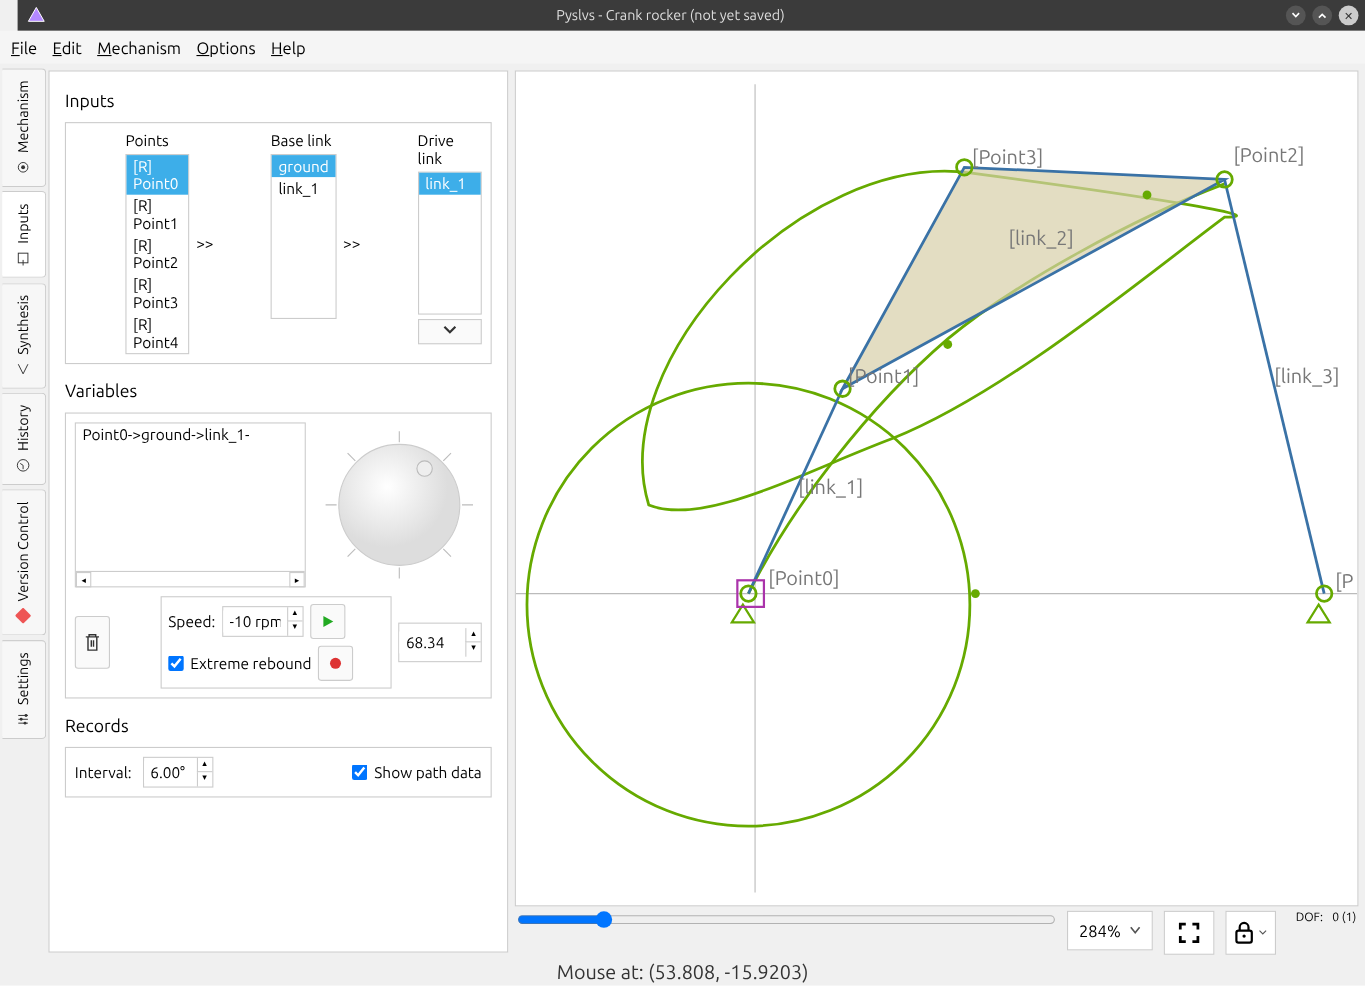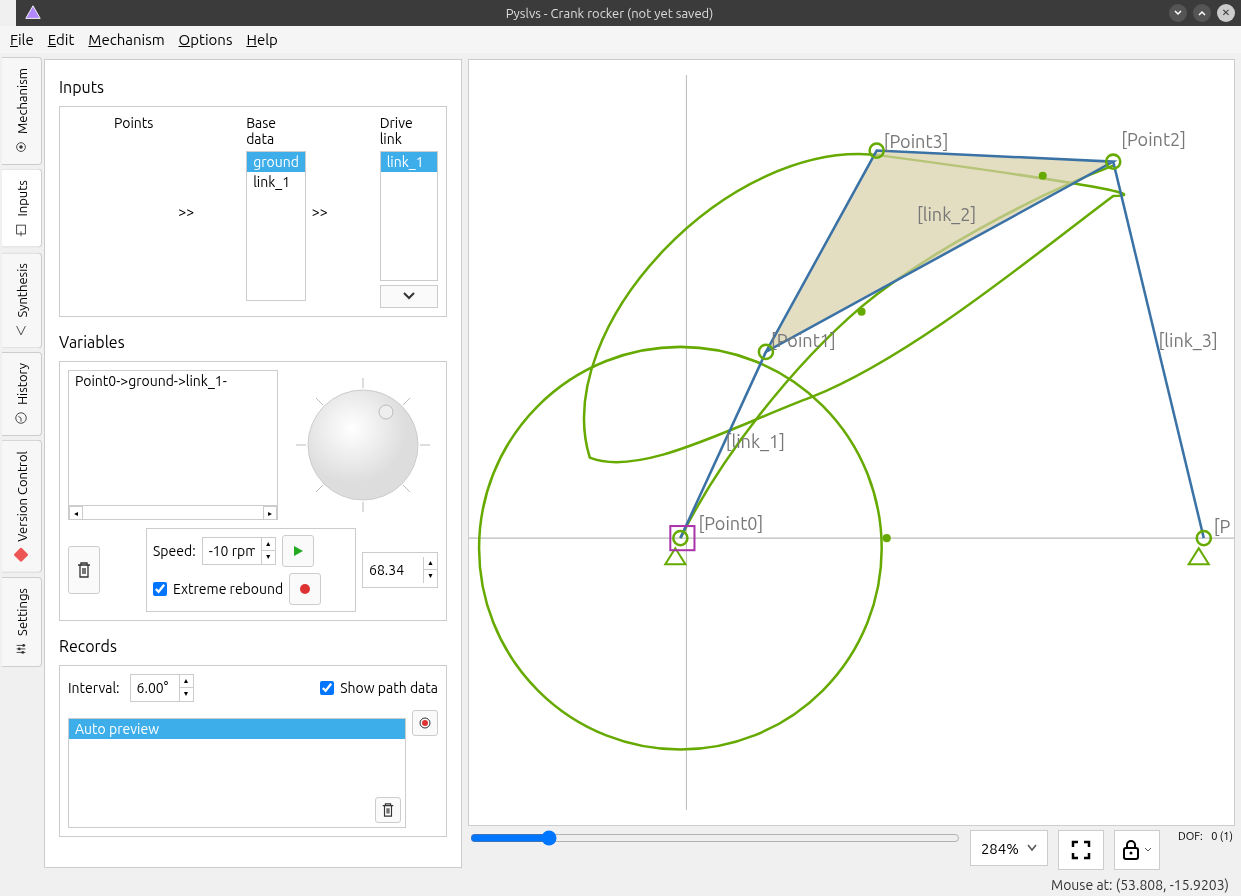--- a/index.html
+++ b/index.html
@@ -53,21 +53,21 @@
 .trash-btn { position: absolute; bottom: 4px; right: 4px; }
 .canvas-area { flex: 1; display: flex; flex-direction: column; margin: 6px 6px 0 6px; }
 .canvas { flex: 1; background: #fff; border: 1px solid #ccc; position: relative; overflow: hidden; }
 .canvas svg { width: 100%; height: 100%; }
 .canvas-bottom { height: 48px; display: flex; align-items: flex-start; gap: 10px; padding: 4px 2px; }
 .zoom-slider { flex: 1; }
 .zoom-slider input { width: 100%; }
 .zoom-combo { border: 1px solid #ccc; background: #fff; padding: 4px 10px; font-size: 15px; display: flex; align-items: center; gap: 8px; height: 36px; }
 .tool-btn { width: 46px; height: 40px; border: 1px solid #ccc; background: #fff; display: flex; align-items: center; justify-content: center; cursor: pointer; }
 .dof { font-size: 11px; margin-left: 8px; }
-.statusbar { height: 24px; display: flex; justify-content: flex-end; align-items: center; padding: 0 12px; font-size: 14px; color: #333; }
+.statusbar { height: 24px; display: flex; justify-content: center; align-items: center; padding: 0 12px; font-size: 18px; color: #333; }
 label.inline { font-size: 14px; }
 </style>
 </head>
 <body>
 
 <div class="titlebar">
   <svg class="ticon" viewBox="0 0 20 20">
       <polygon points="10,2 18,16 2,16" fill="#b388ff" stroke="#fff" stroke-width="1"></polygon>
     </svg>
   <div class="ttext">Pyslvs - Crank rocker (not yet saved)</div>
@@ -142,24 +142,31 @@
       <span>Settings</span>
     </div>
   </div>
 
   <div class="panel">
     <div class="section-title">Inputs</div>
     <div class="group">
       <div class="inputs-row">
         <div class="col">
           <div class="col-label">Points</div>
+          <div class="listbox">
+            <div class="item selected">[R] Point0</div>
+            <div class="item">[R] Point1</div>
+            <div class="item">[R] Point2</div>
+            <div class="item">[R] Point3</div>
+            <div class="item">[R] Point4</div>
+          </div>
         </div>
         <div class="arrow-sep">&gt;&gt;</div>
         <div class="col">
-          <div class="col-label">Base data</div>
+          <div class="col-label">Base link</div>
           <div class="listbox">
             <div class="item selected">ground</div>
             <div class="item">link_1</div>
           </div>
         </div>
         <div class="arrow-sep">&gt;&gt;</div>
         <div class="col">
           <div class="col-label">Drive link</div>
           <div class="listbox" style="min-height:130px;">
             <div class="item selected">link_1</div>
@@ -261,36 +268,20 @@
               <div>▲</div>
               <div>▼</div>
             </div>
         </div>
         <div style="flex:1;"></div>
         <label class="cbx">
           <input type="checkbox" checked="" style="">
           <span>Show path data</span>
         </label>
       </div>
-      <div style="display:flex;gap:6px;align-items:flex-start;margin-top:8px;">
-        <div class="records-list" style="flex:1;">
-          <div class="item selected">Auto preview</div>
-          <div class="icon-btn trash-btn" style="width:26px;height:26px;">
-            <svg width="14" height="16" viewBox="0 0 16 18">
-                <path d="M2 4 h12 M5 4 V2 h6 V4 M4 4 v12 h8 V4 M7 7 v6 M9 7 v6" stroke="#333" fill="none" stroke-width="1.3"></path>
-              </svg>
-          </div>
-        </div>
-        <div class="icon-btn" style="width:26px;height:26px;">
-          <svg width="14" height="14" viewBox="0 0 14 14">
-              <circle cx="7" cy="7" r="5" fill="none" stroke="#333"></circle>
-              <circle cx="7" cy="7" r="3" fill="#d33"></circle>
-            </svg>
-        </div>
-      </div>
     </div>
   </div>
 
   <div class="canvas-area">
     <div class="canvas">
       <svg viewBox="0 0 760 730">
 
         <line x1="0" y1="460" x2="760" y2="460" stroke="#bbb"></line>
         <line x1="216" y1="0" x2="216" y2="730" stroke="#bbb"></line>
 

